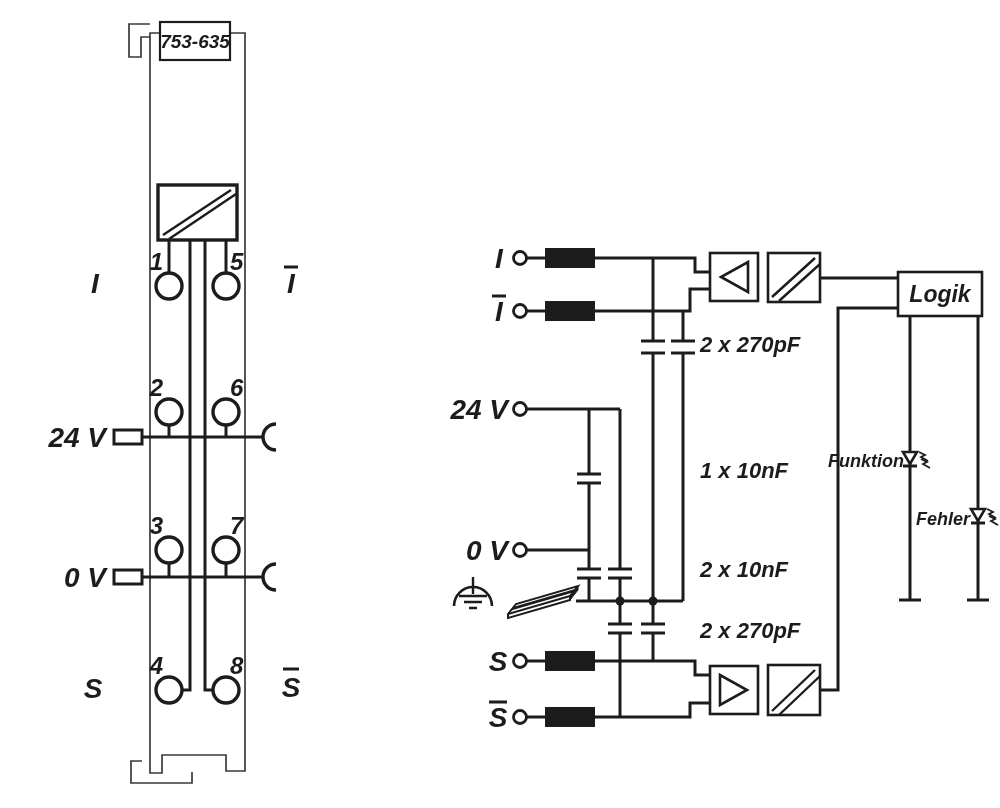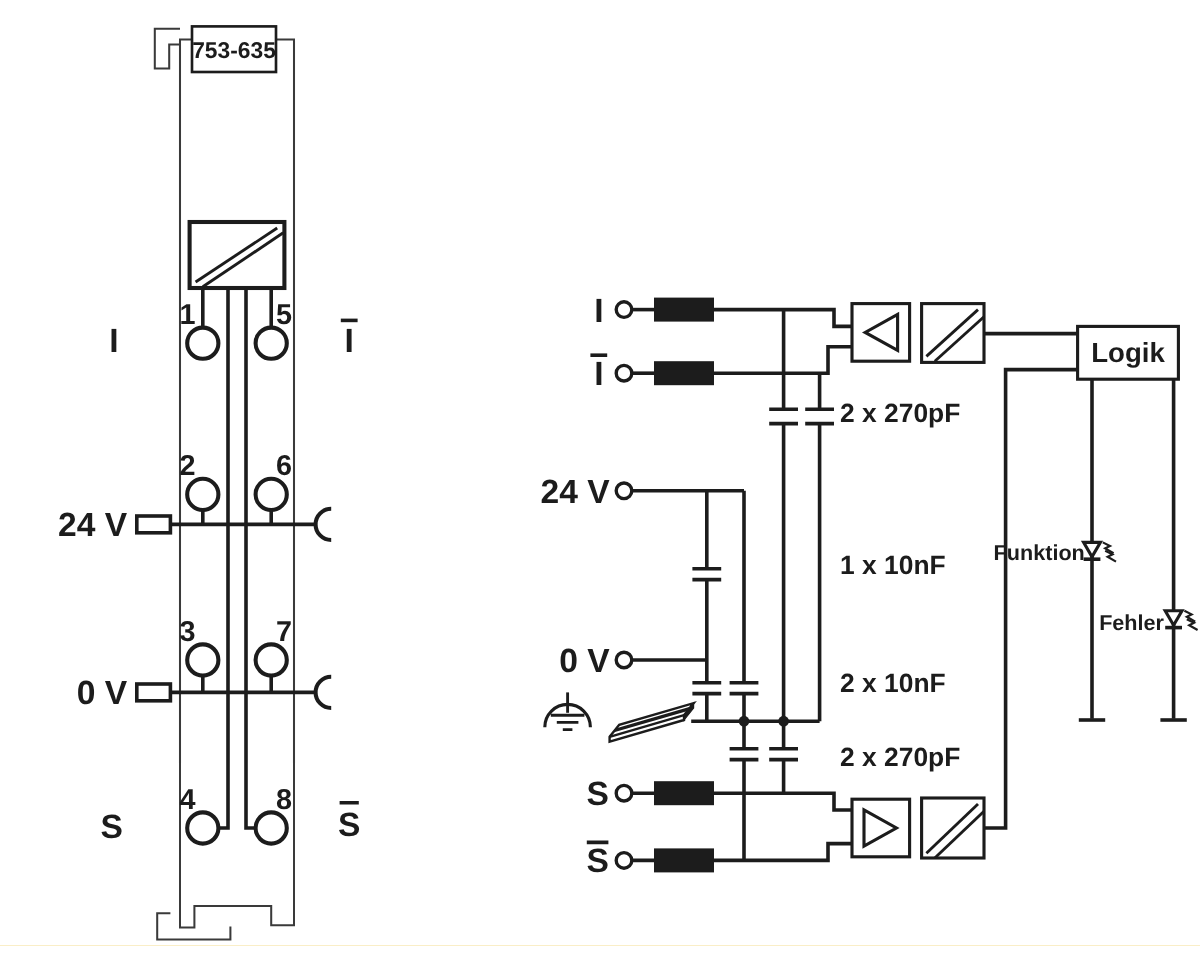--- a/index.html
+++ b/index.html
@@ -1,17 +1,17 @@
 <!DOCTYPE html>
 <html><head>
 <meta charset="utf-8">
 <style>
   html,body{margin:0;padding:0;background:#ffffff;}
-  .stage{position:relative;width:1000px;height:788px;background:#eab308;overflow:hidden;
-         font-family:"Liberation Sans","DejaVu Sans",sans-serif;}
+  .stage{position:relative;width:1000px;height:788px;background:#0369a1;overflow:hidden;
+         font-family:"Liberation Sans","DejaVu Sans",sans-serif;font-style:italic;}
   svg{position:absolute;left:0;top:0;}
   text{font-family:"Liberation Sans","DejaVu Sans",sans-serif;font-weight:bold;fill:#1c1c1c;}
   .wire{stroke:#1c1c1c;stroke-width:3;fill:none;}
   .wire-thin{stroke:#1c1c1c;stroke-width:2.4;fill:none;}
   .outline{stroke:#3a3a3a;stroke-width:1.7;fill:none;}
   .boxline{stroke:#1c1c1c;stroke-width:2.6;fill:#ffffff;}
   .termcircle{stroke:#1c1c1c;stroke-width:3.4;fill:#ffffff;}
   .pincircle{stroke:#1c1c1c;stroke-width:2.8;fill:#ffffff;}
   .blackfill{fill:#1c1c1c;stroke:none;}
   .plate{stroke:#1c1c1c;stroke-width:3;fill:none;}

